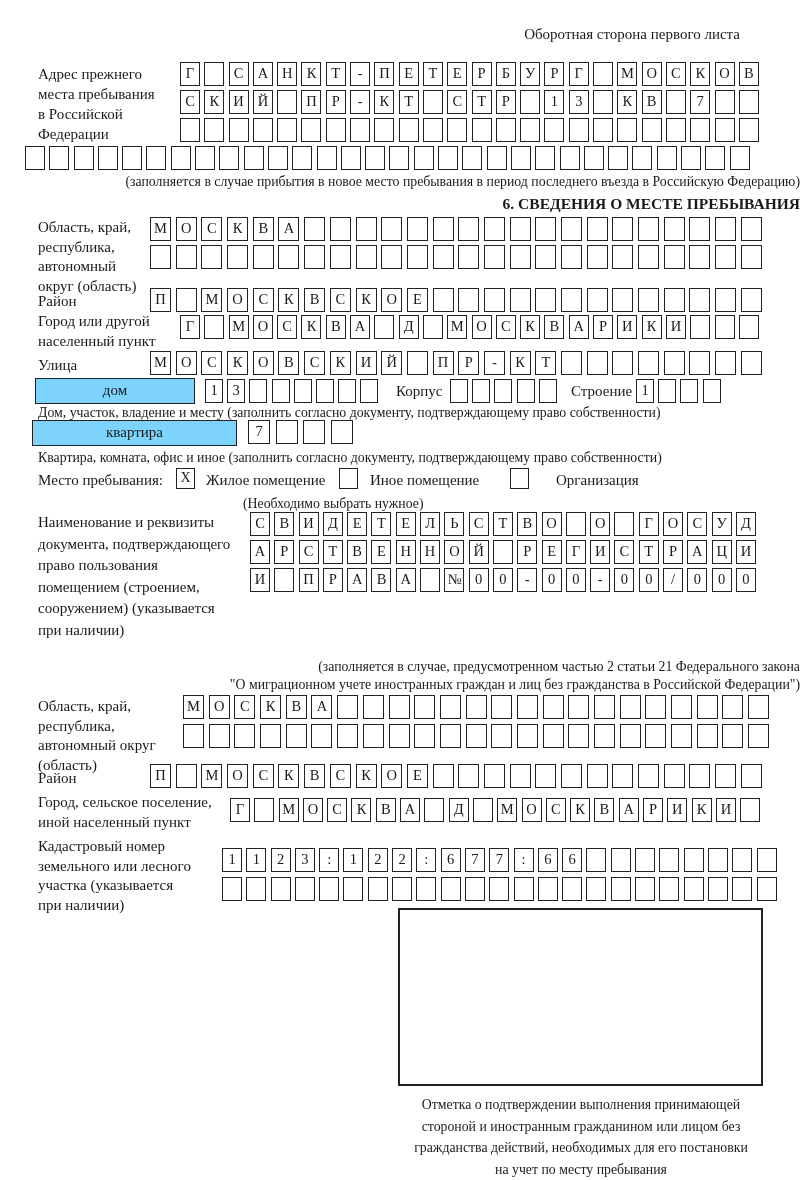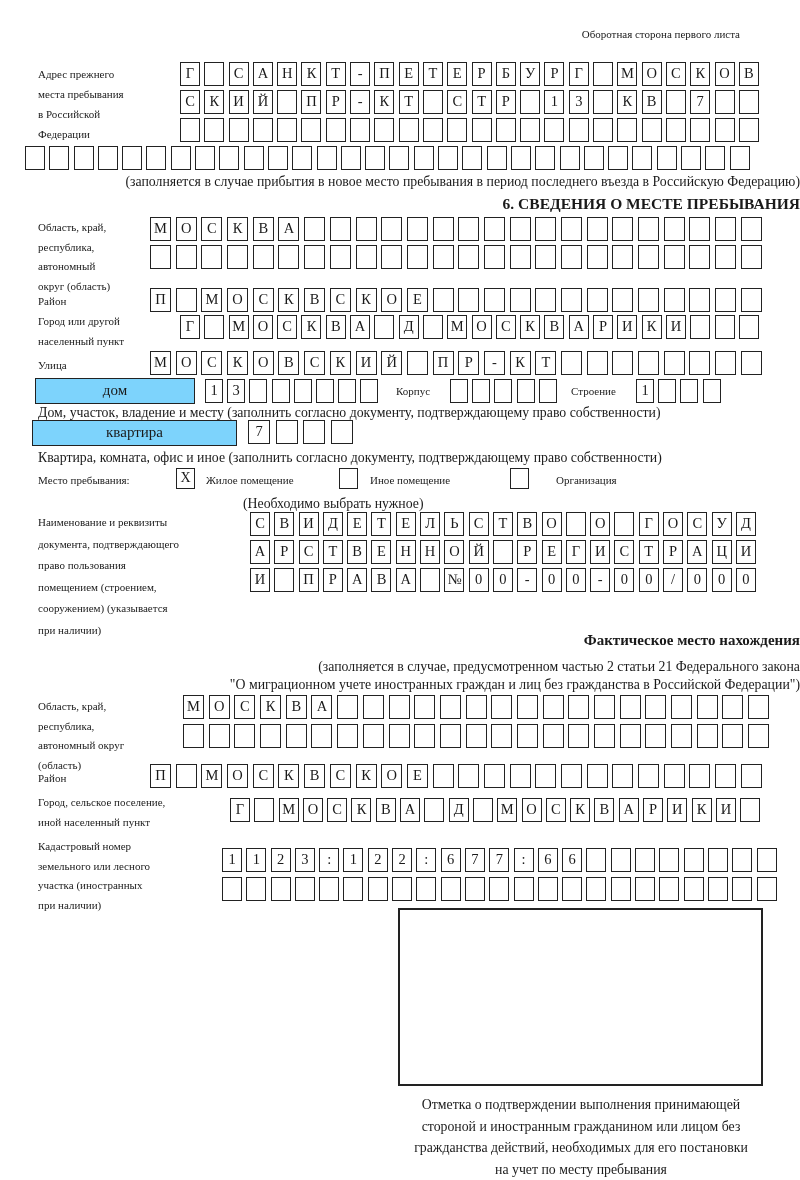--- a/index.html
+++ b/index.html
@@ -9,21 +9,21 @@
   .abs{position:absolute}
   .cells{display:flex;gap:4.7px}
   .cells .cell{width:21px}
   .cells-sm{display:flex;gap:4.3px}
   .cells-sm .cell{width:20px}
   .cells-xs{display:flex;gap:4.2px}
   .cells-xs .cell{width:18px}
   .cells-lg{display:flex;gap:5.5px}
   .cells-lg .cell{width:22px}
   .cell{flex:none;height:24px;border:1.6px solid #222;font-size:14.5px;line-height:20px;text-align:center;background:#fff}
-  .lbl{font-size:11px;line-height:20px}
+  .lbl{font-size:15px;line-height:20px}
   .lbl-tight div{line-height:19.5px}
   .note{font-size:13.8px;line-height:17px}
   .center{left:0;width:800px;text-align:right}
   .title{font-weight:bold;font-size:15.5px}
   .wide-box{border:1.6px solid #222;height:26px;text-align:center;font-size:15px;line-height:23px;background:#7dd3fc}
   .checkbox{width:19px;height:21px;border:1.6px solid #222;text-align:center;font-size:14px;line-height:18px;background:#fff}
   .stamp-box{border:2px solid #222;background:#fff}
 </style>
 </head>
 <body>
@@ -415,21 +415,20 @@
       <span class="cell">0</span>
       <span class="cell">-</span>
       <span class="cell">0</span>
       <span class="cell">0</span>
       <span class="cell">/</span>
       <span class="cell">0</span>
       <span class="cell">0</span>
       <span class="cell">0</span>
     </div>
 
-  <div class="abs title center" style="top:632px;font-size:15px">Фактическое место нахождения</div>
   <div class="abs note center" style="top:658px">(заполняется в случае, предусмотренном частью 2 статьи 21 Федерального закона</div>
   <div class="abs note center" style="top:676px">"О миграционном учете иностранных граждан и лиц без гражданства в Российской Федерации")</div>
 
   <div class="abs lbl lbl-tight" style="left:38px;top:697px">
       <div>Область, край,</div>
       <div>республика,</div>
       <div>автономный округ</div>
       <div>(область)</div>
     </div>
   <div class="abs cells" style="left:183px;top:695px">
@@ -536,21 +535,21 @@
       <span class="cell">Р</span>
       <span class="cell">И</span>
       <span class="cell">К</span>
       <span class="cell">И</span>
       <span class="cell"></span>
     </div>
 
   <div class="abs lbl lbl-tight" style="left:38px;top:837px">
       <div>Кадастровый номер</div>
       <div>земельного или лесного</div>
-      <div>участка (иностранных</div>
+      <div>участка (указывается</div>
       <div>при наличии)</div>
     </div>
   <div class="abs cells-sm" style="left:222px;top:848px">
       <span class="cell">1</span>
       <span class="cell">1</span>
       <span class="cell">2</span>
       <span class="cell">3</span>
       <span class="cell">:</span>
       <span class="cell">1</span>
       <span class="cell">2</span>

